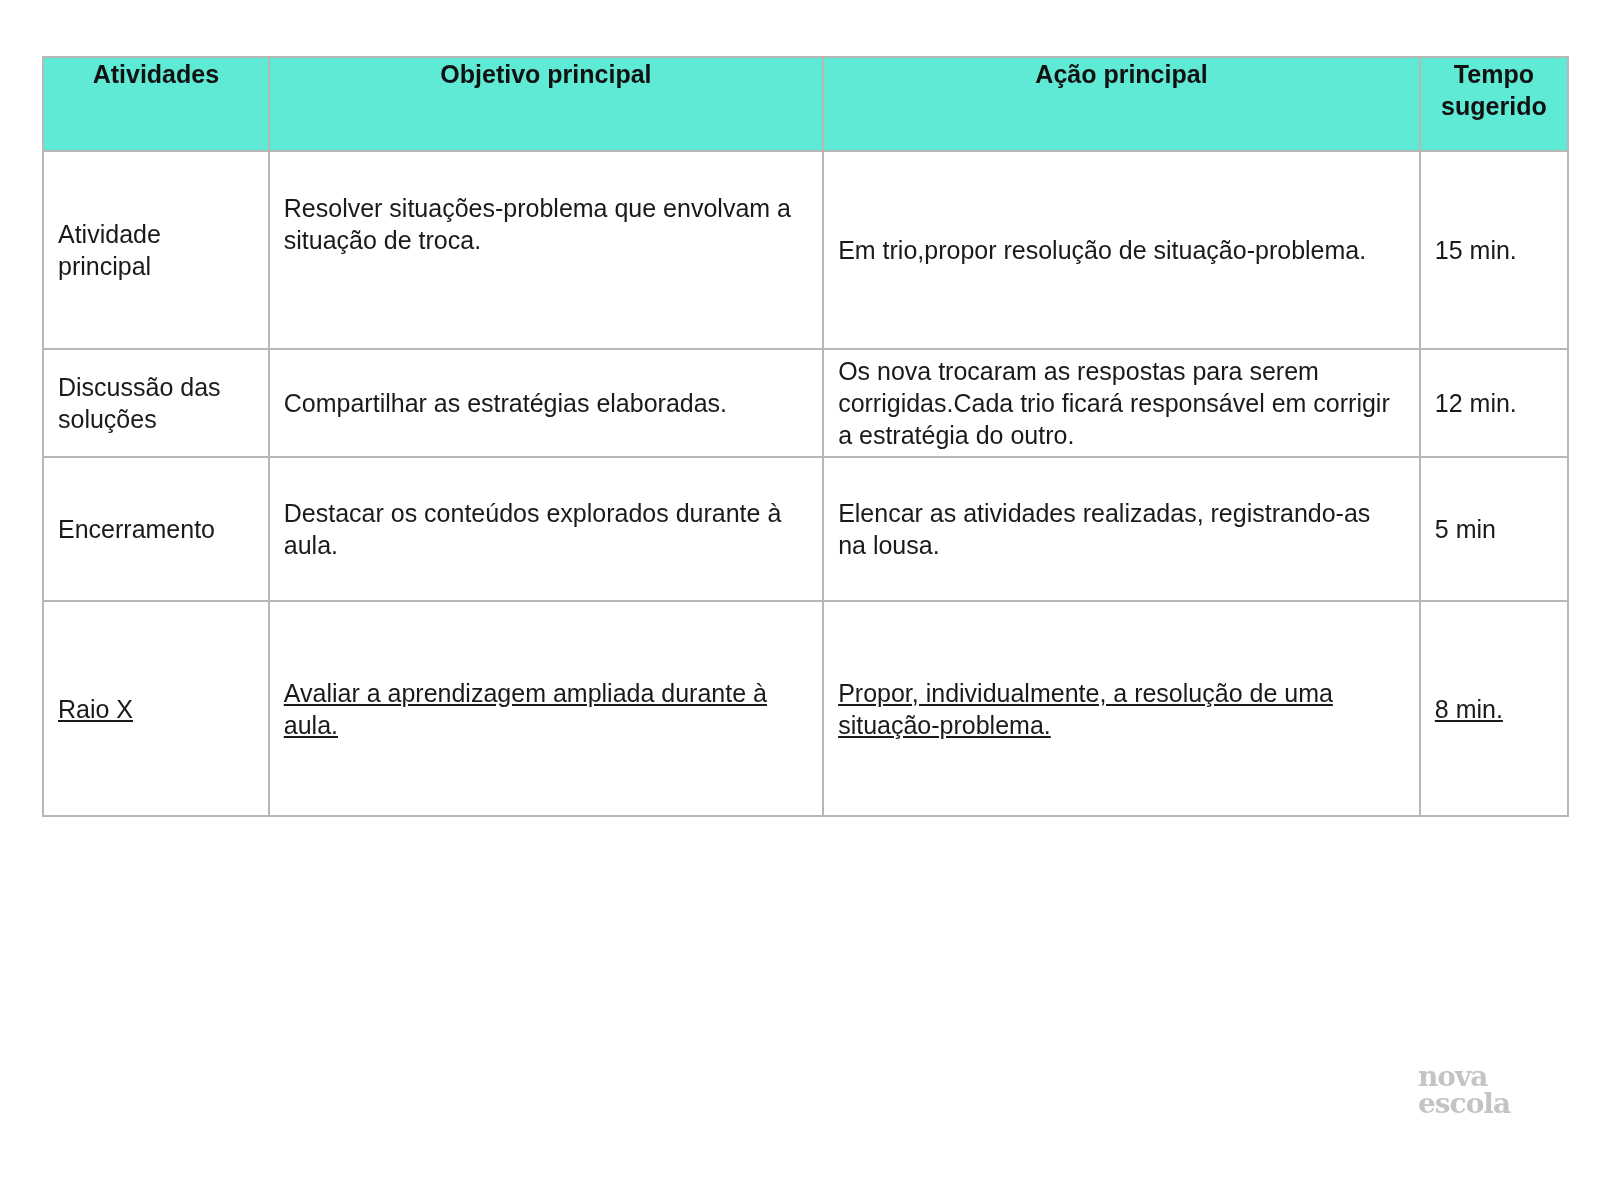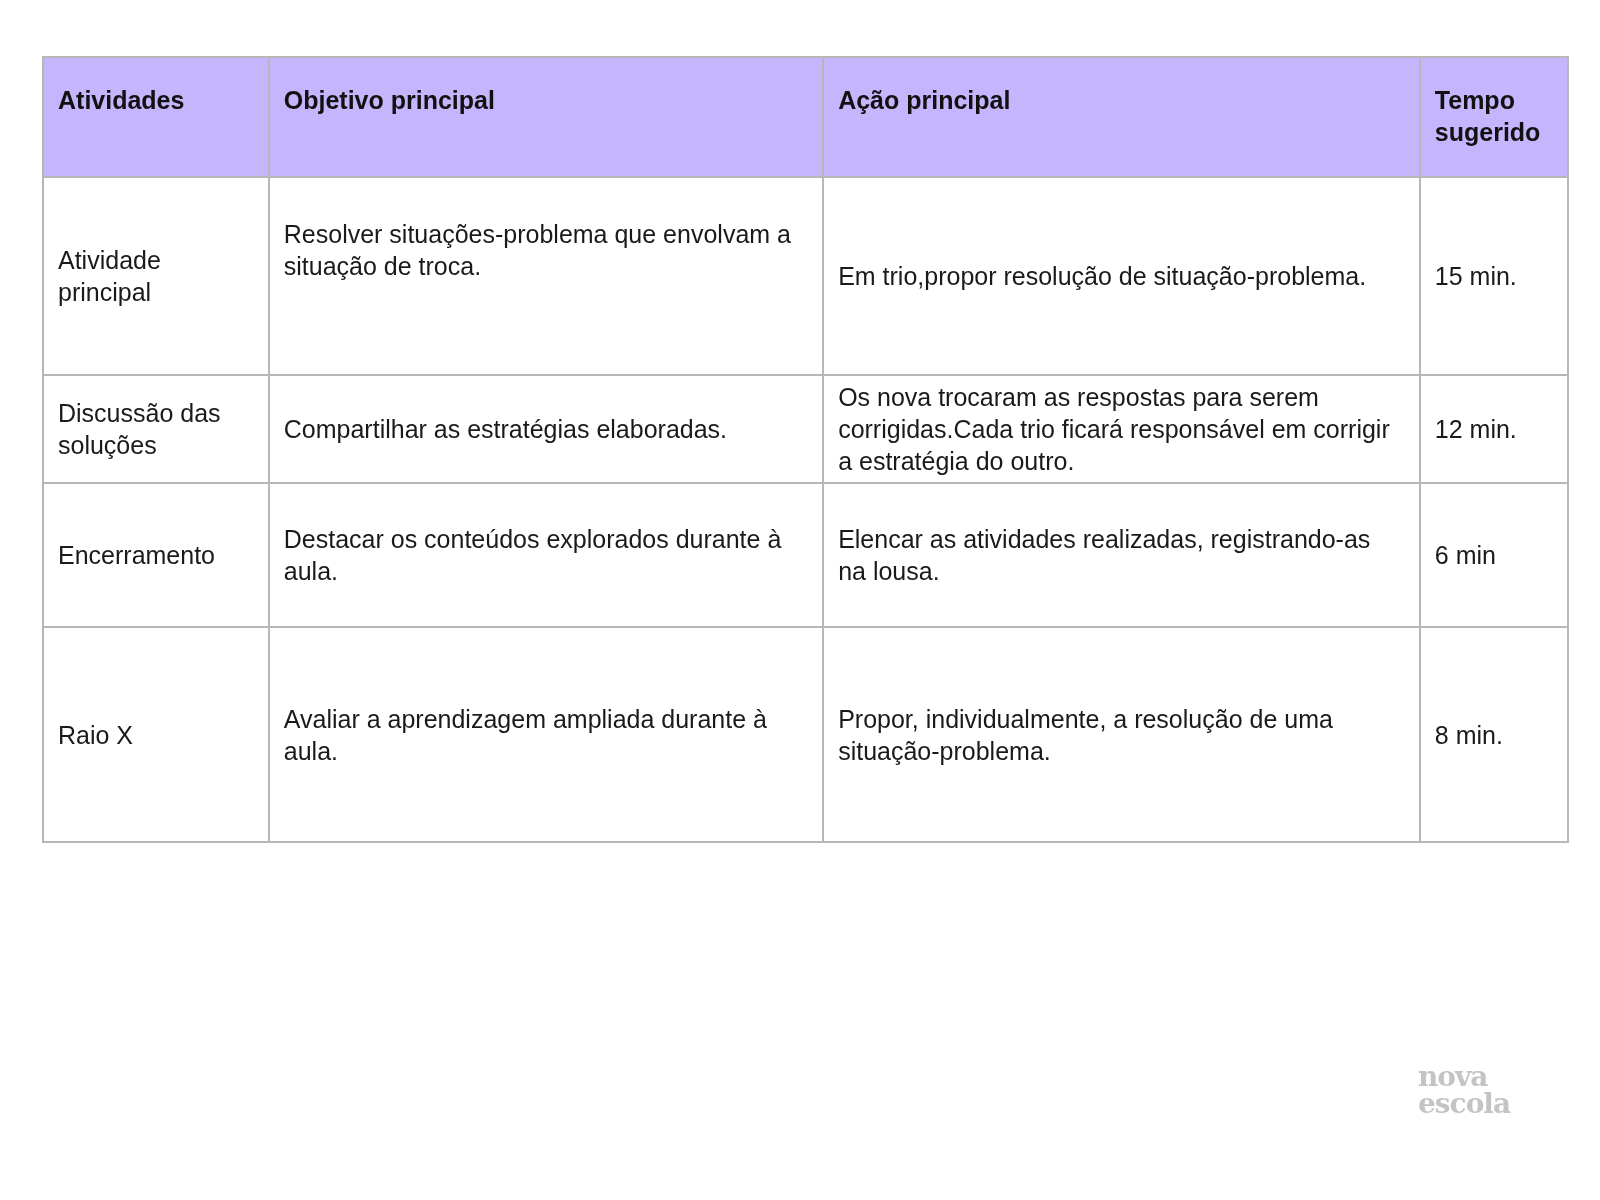--- a/index.html
+++ b/index.html
@@ -24,42 +24,42 @@
       width: 1527px;
     }
     .plan-table th, .plan-table td {
       border: 2px solid #b7b7b7;
       padding: 0 14px;
       font-size: 25px;
       line-height: 32px;
       text-align: left;
     }
     .plan-table th {
-      background: #c4b5fd;
+      background: #5eead4;
       font-weight: bold;
       vertical-align: top;
-      padding-top: 26px;
       height: 92px;
       color: #111;
+      text-align: center;
     }
     .plan-table td {
       vertical-align: middle;
       font-weight: normal;
       color: #1a1a1a;
     }
     .col-1 { width: 224px; }
     .col-2 { width: 550px; }
     .col-3 { width: 592px; }
     .col-4 { width: 147px; }
 
     .row-1 { height: 135px; }
     .row-2 { height: 198px; }
     .row-3 { height: 108px; }
     .row-4 { height: 144px; }
-    .row-5 { height: 215px; }
+    .row-5 { height: 215px; text-decoration: underline; }
 
     .cell-top-offset {
       display: block;
       margin-top: -52px;
     }
     .logo {
       position: absolute;
       left: 1418px;
       top: 1063px;
       width: 120px;
@@ -102,21 +102,21 @@
     <tr class="row-3">
       <td>Discussão das soluções</td>
       <td>Compartilhar as estratégias elaboradas.</td>
       <td>Os nova trocaram as respostas para serem corrigidas.Cada trio ficará responsável em corrigir a estratégia do outro.</td>
       <td>12 min.</td>
     </tr>
     <tr class="row-4">
       <td>Encerramento</td>
       <td>Destacar os conteúdos explorados durante à aula.</td>
       <td>Elencar as atividades realizadas, registrando-as na lousa.</td>
-      <td>6 min</td>
+      <td>5 min</td>
     </tr>
     <tr class="row-5">
       <td>Raio X</td>
       <td>Avaliar a aprendizagem ampliada durante à aula.</td>
       <td>Propor, individualmente, a resolução de uma situação-problema.</td>
       <td>8 min.</td>
     </tr>
   </tbody>
 </table>
 

